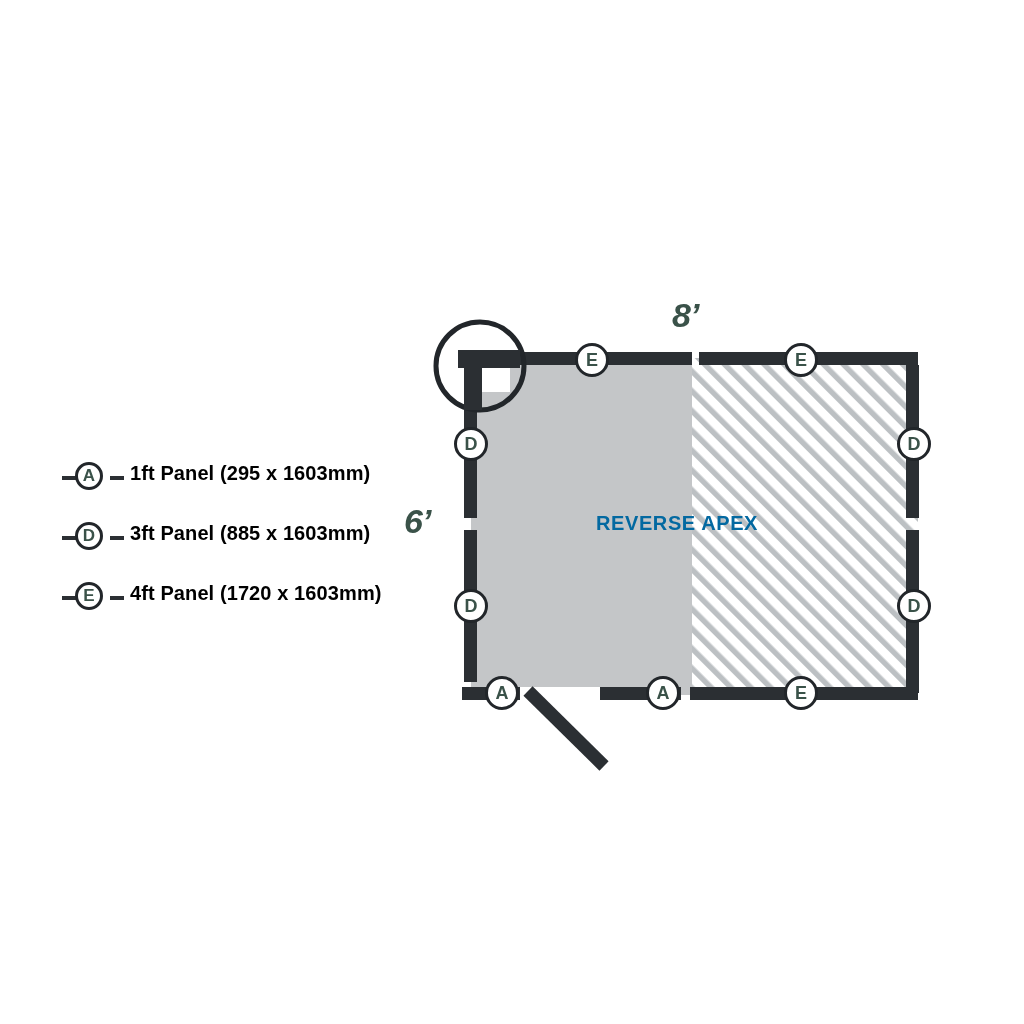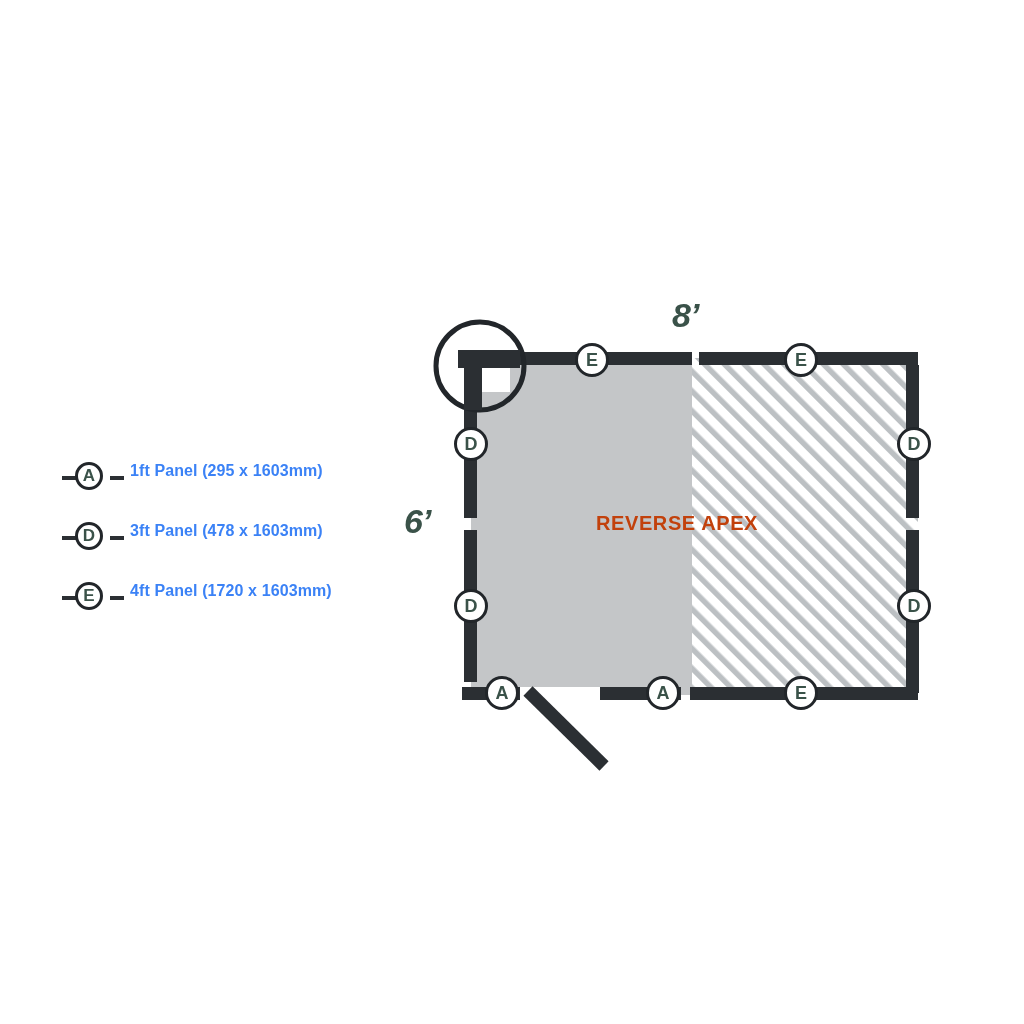--- a/index.html
+++ b/index.html
@@ -58,23 +58,23 @@
     text-align: center;
     line-height: 22px;
     font-size: 17px;
     font-weight: bold;
     color: #3a5249;
   }
   .legend-label {
     position: absolute;
     left: 68px;
     top: 14px;
-    font-size: 16px;
-    font-weight: bold;
-    color: #3b82f6;
+    font-size: 20px;
+    font-weight: bold;
+    color: #000000;
     letter-spacing: 0.1px;
     white-space: nowrap;
   }
 
   
   #plan {
     position: absolute;
     left: 0;
     top: 0;
     width: 1024px;
@@ -91,21 +91,21 @@
   }
   #dim-width  { left: 672px; top: 296px; }
   #dim-depth  { left: 404px; top: 502px; }
 
   .room-label {
     position: absolute;
     left: 596px;
     top: 512px;
     font-size: 20px;
     font-weight: bold;
-    color: #c2410c;
+    color: #0369a1;
     letter-spacing: 0.6px;
     white-space: nowrap;
   }
 
   
   .wall-marker {
     position: absolute;
     width: 34px;
     height: 34px;
     margin-left: -17px;
@@ -227,21 +227,21 @@
       <div class="legend-label">1ft Panel (295 x 1603mm)</div>
     </div>
     <div class="legend-row">
       <div class="legend-marker">
         <div class="lead-left"></div>
         <div class="lead-right"></div>
         <div class="ring">
           <span>D</span>
         </div>
       </div>
-      <div class="legend-label">3ft Panel (478 x 1603mm)</div>
+      <div class="legend-label">3ft Panel (885 x 1603mm)</div>
     </div>
     <div class="legend-row">
       <div class="legend-marker">
         <div class="lead-left"></div>
         <div class="lead-right"></div>
         <div class="ring">
           <span>E</span>
         </div>
       </div>
       <div class="legend-label">4ft Panel (1720 x 1603mm)</div>

